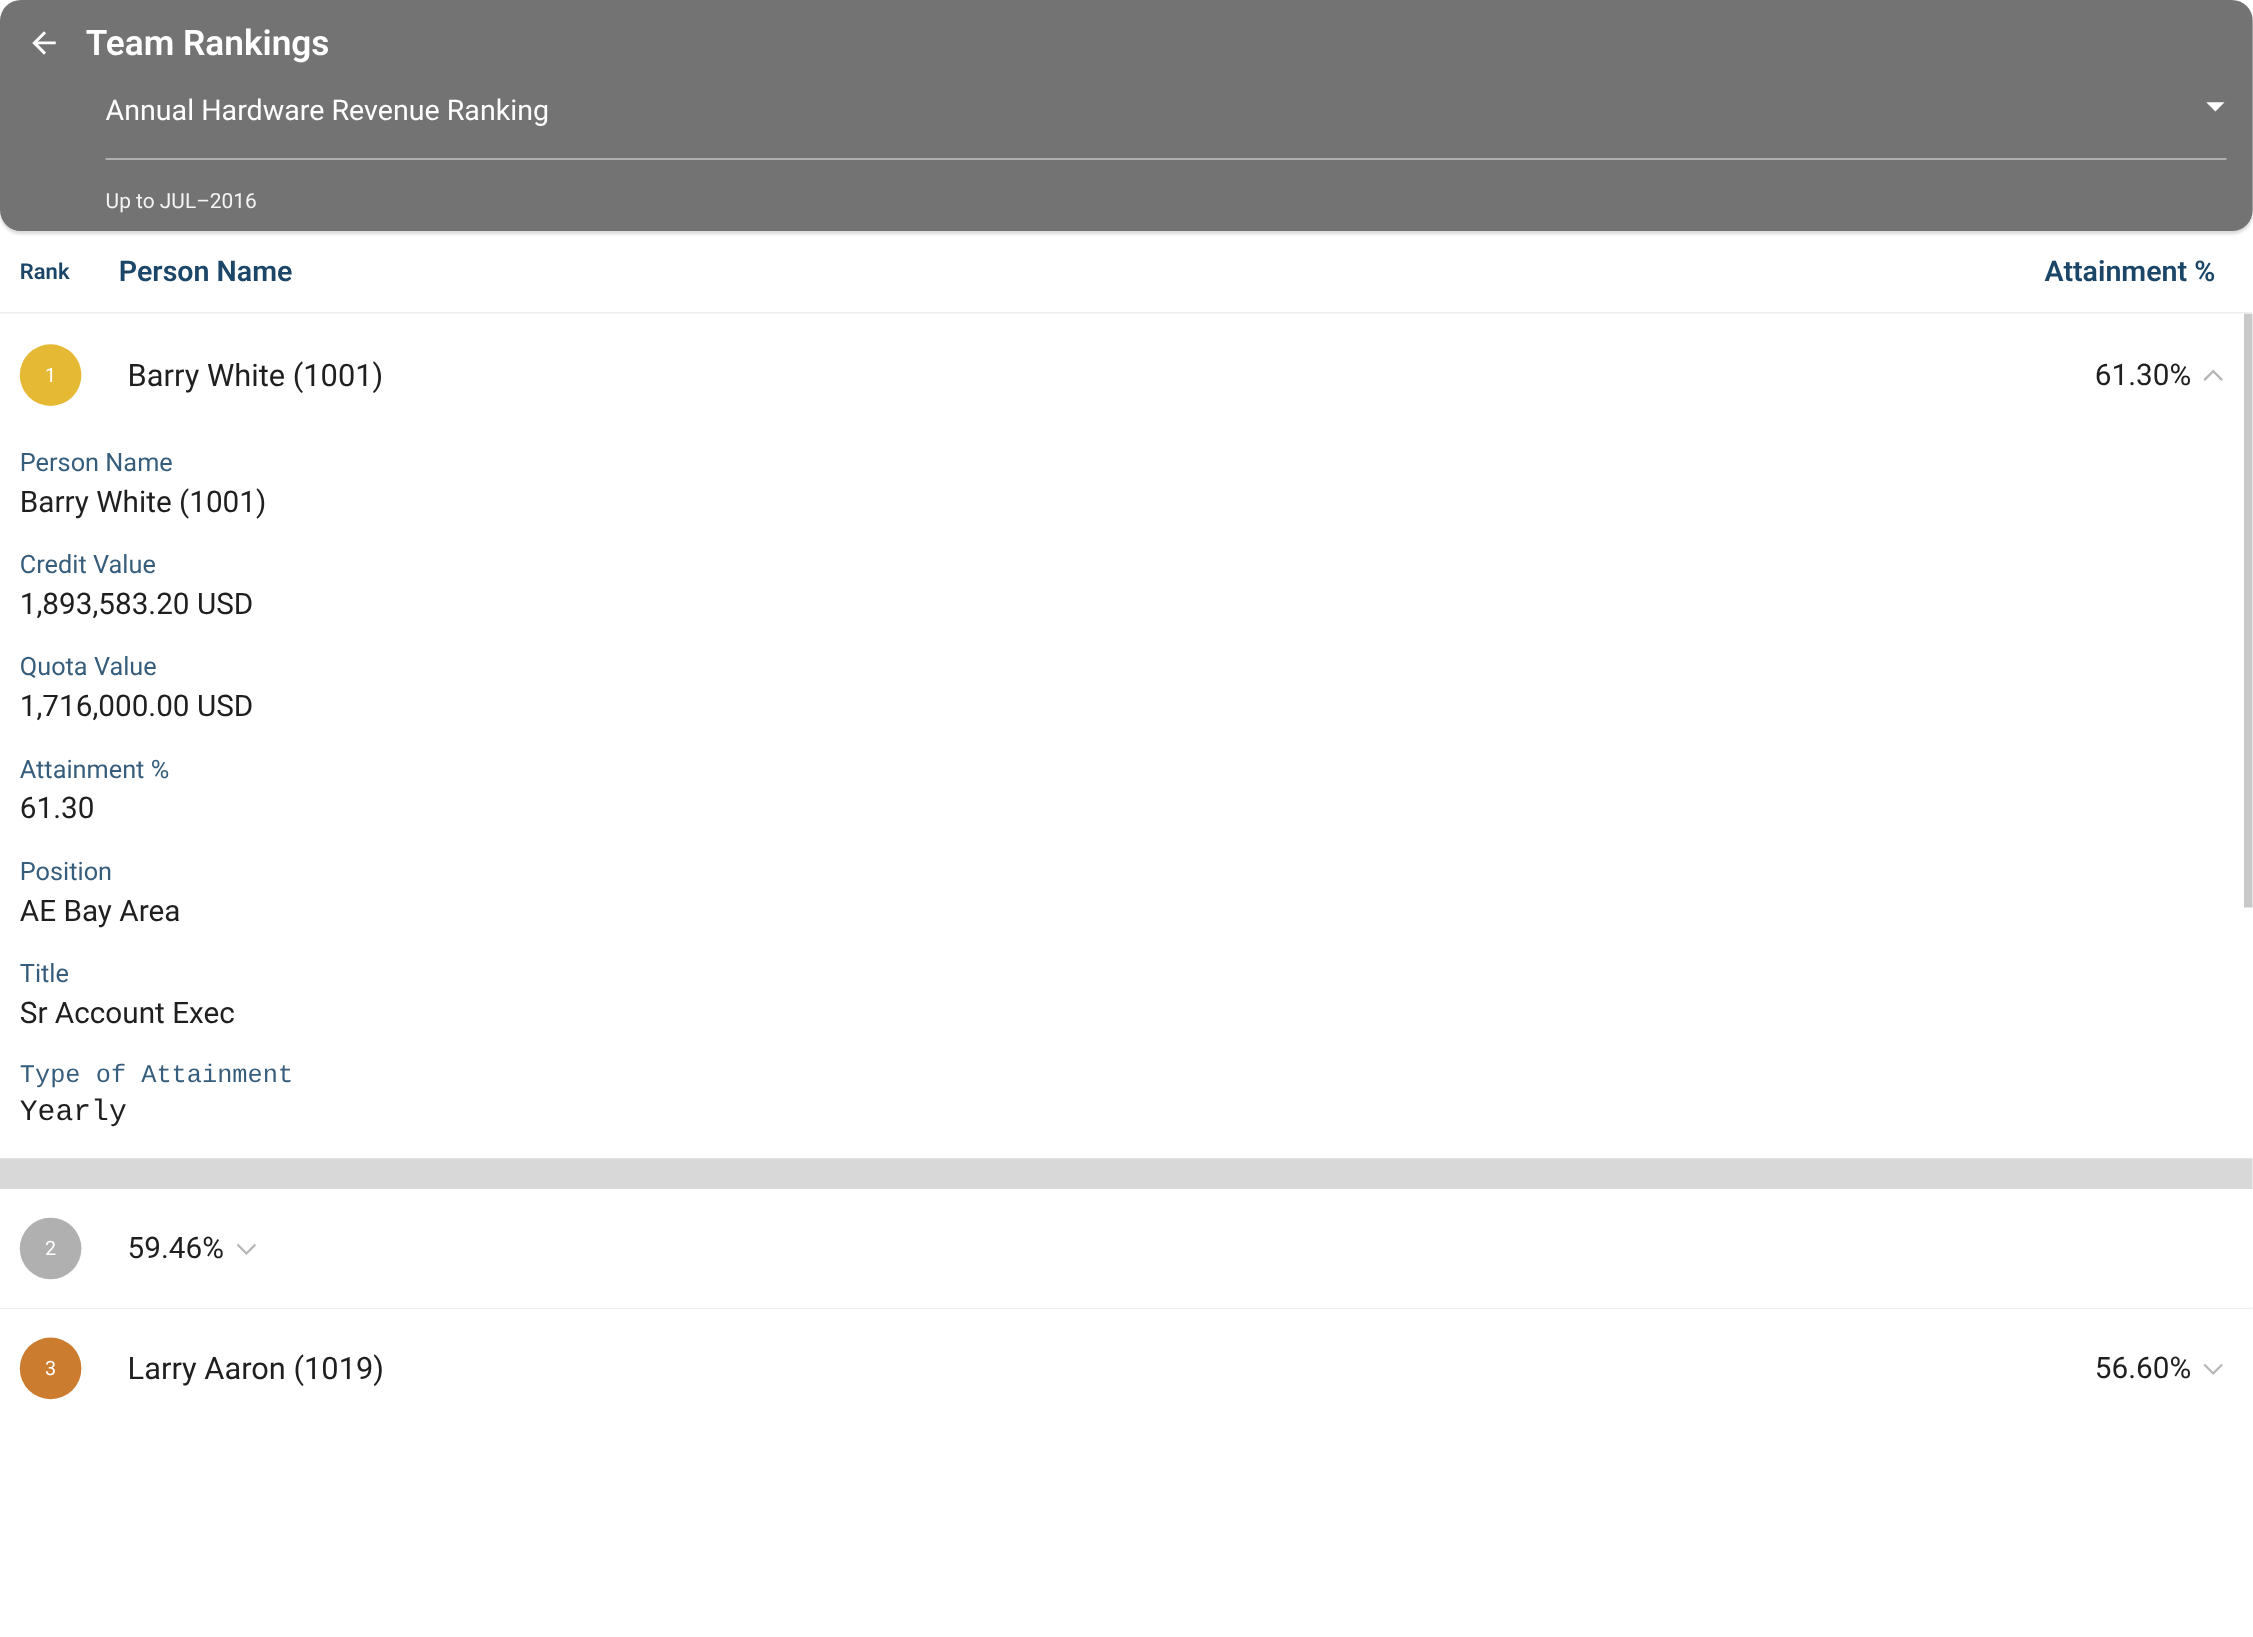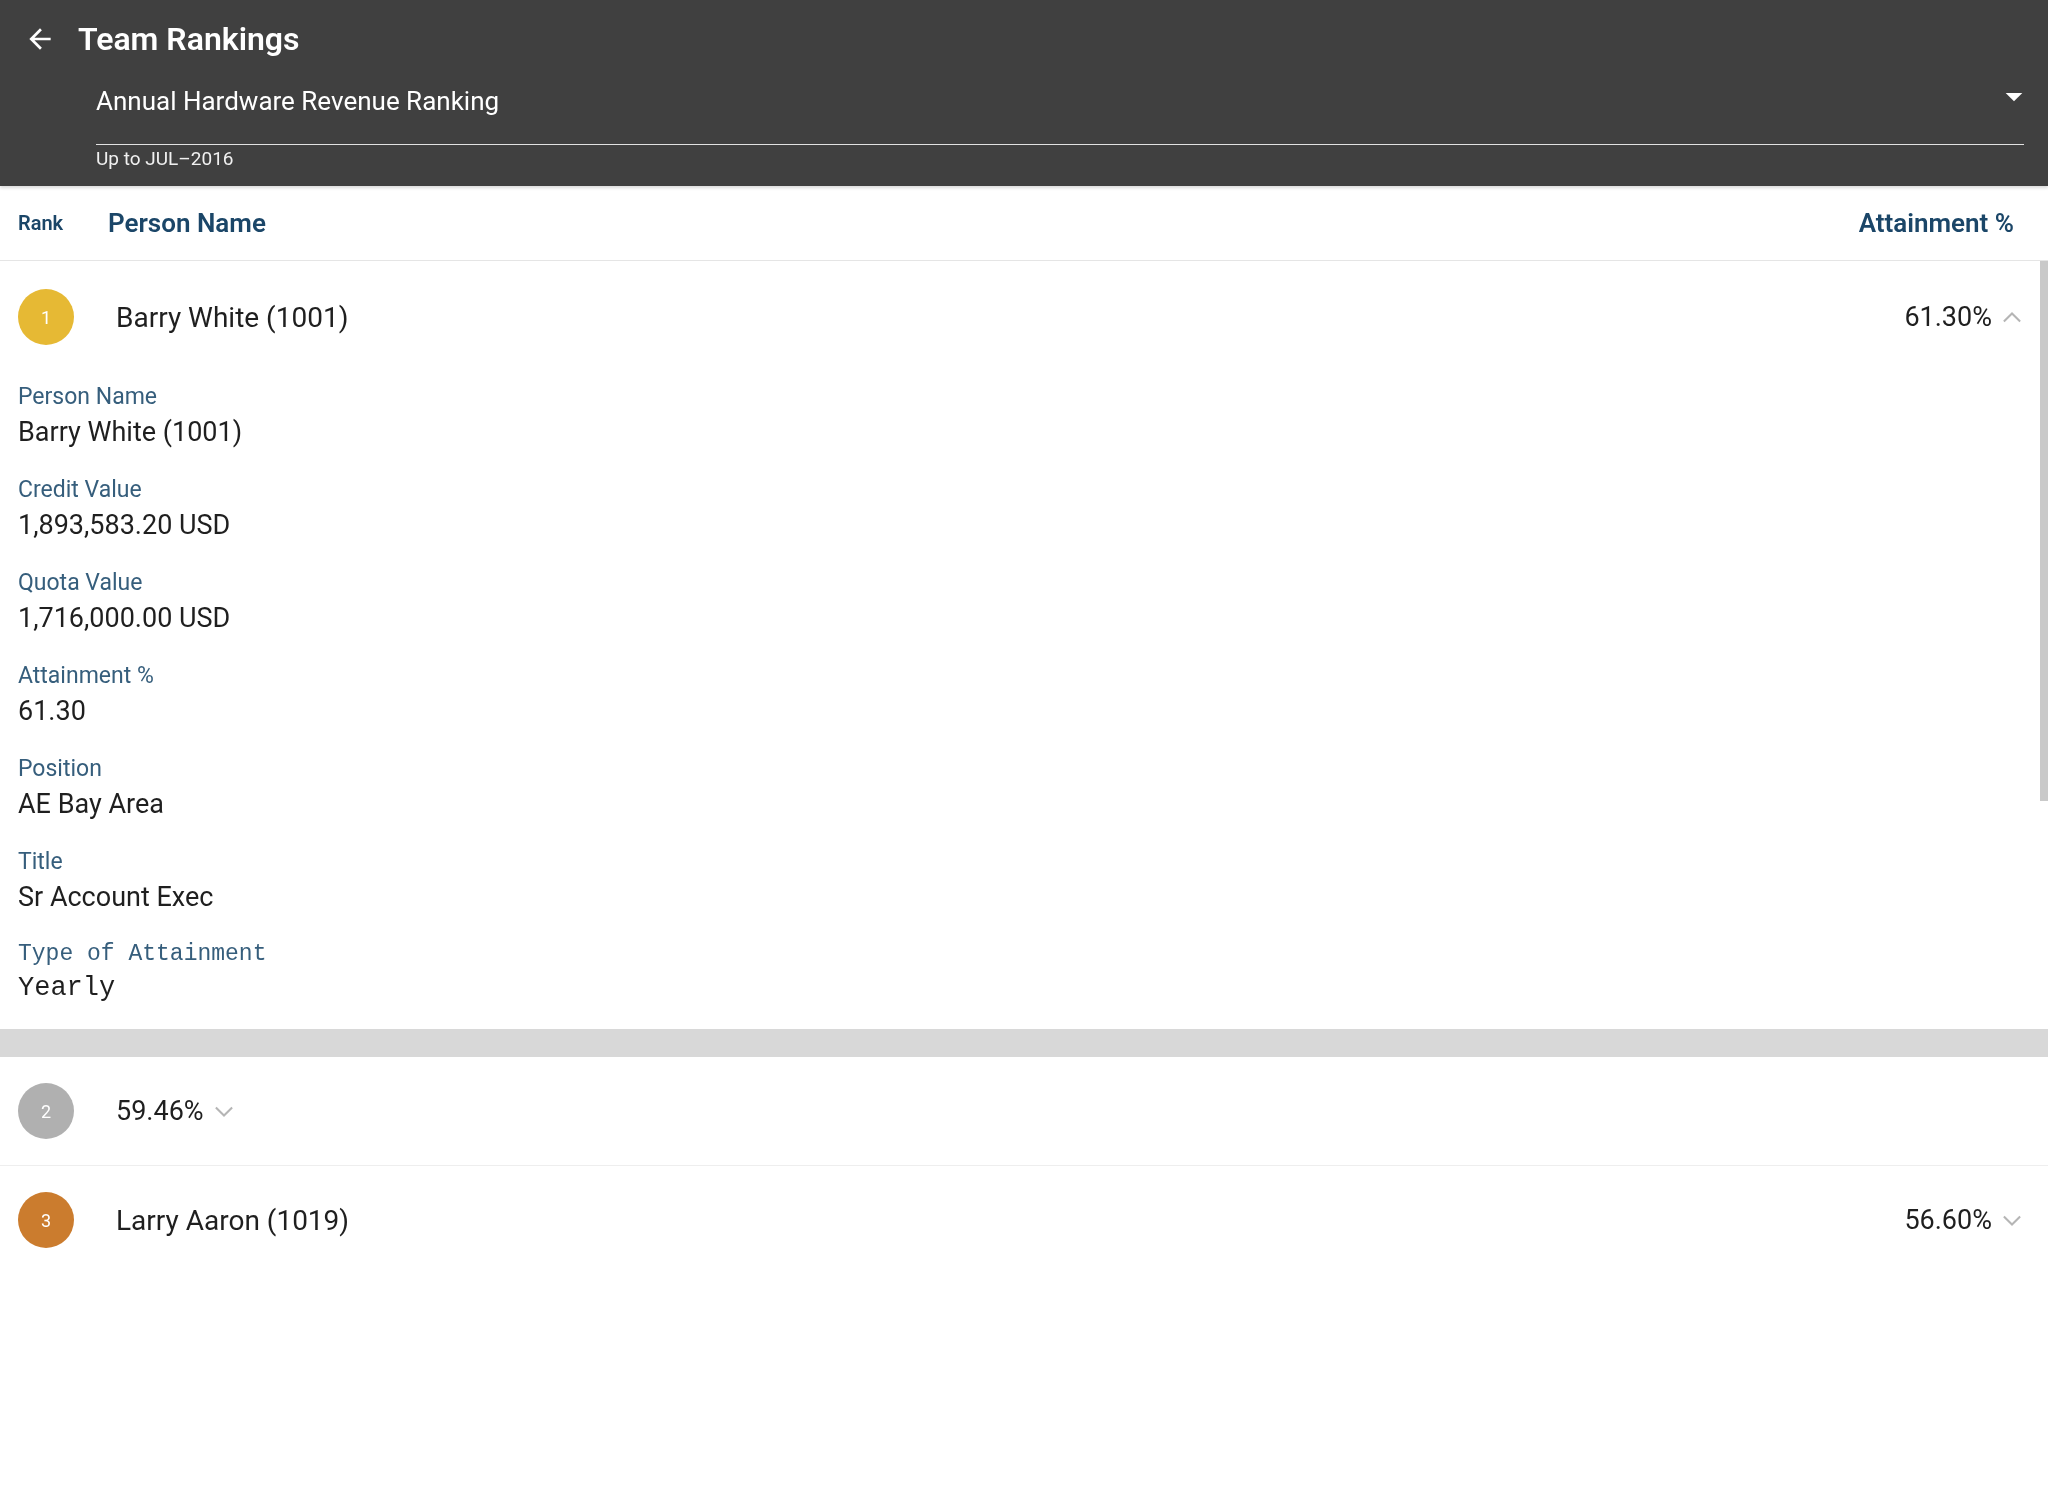--- a/index.html
+++ b/index.html
@@ -14,26 +14,27 @@
     height: 1488px;
     overflow: hidden;
   }
   .wrapper {
     width: 100%;
     height: 100%;
     display: flex;
     flex-direction: column;
   }
   .header {
-    background: #404040;
+    background: #737373;
     color: #fff;
     padding: 20px 24px 16px 24px;
     box-shadow: 0 2px 3px rgba(0,0,0,0.15);
     position: relative;
     z-index: 2;
+    border-radius: 19px;
   }
   .header-top {
     display: flex;
     align-items: center;
     gap: 22px;
     margin-bottom: 28px;
   }
   .back-icon {
     width: 32px;
     height: 32px;
@@ -66,21 +67,21 @@
     right: 0;
     top: 4px;
   }
   .dropdown-caret svg {
     width: 20px;
     height: 14px;
     fill: #fff;
   }
   .date-subtext {
     margin-left: 72px;
-    margin-top: 2px;
+    margin-top: 26px;
     font-size: 19px;
     color: rgba(255,255,255,0.92);
   }
   .column-headers {
     display: flex;
     align-items: center;
     padding: 22px 24px 22px 18px;
     border-bottom: 1px solid #e5e5e5;
     background: #fff;
   }

